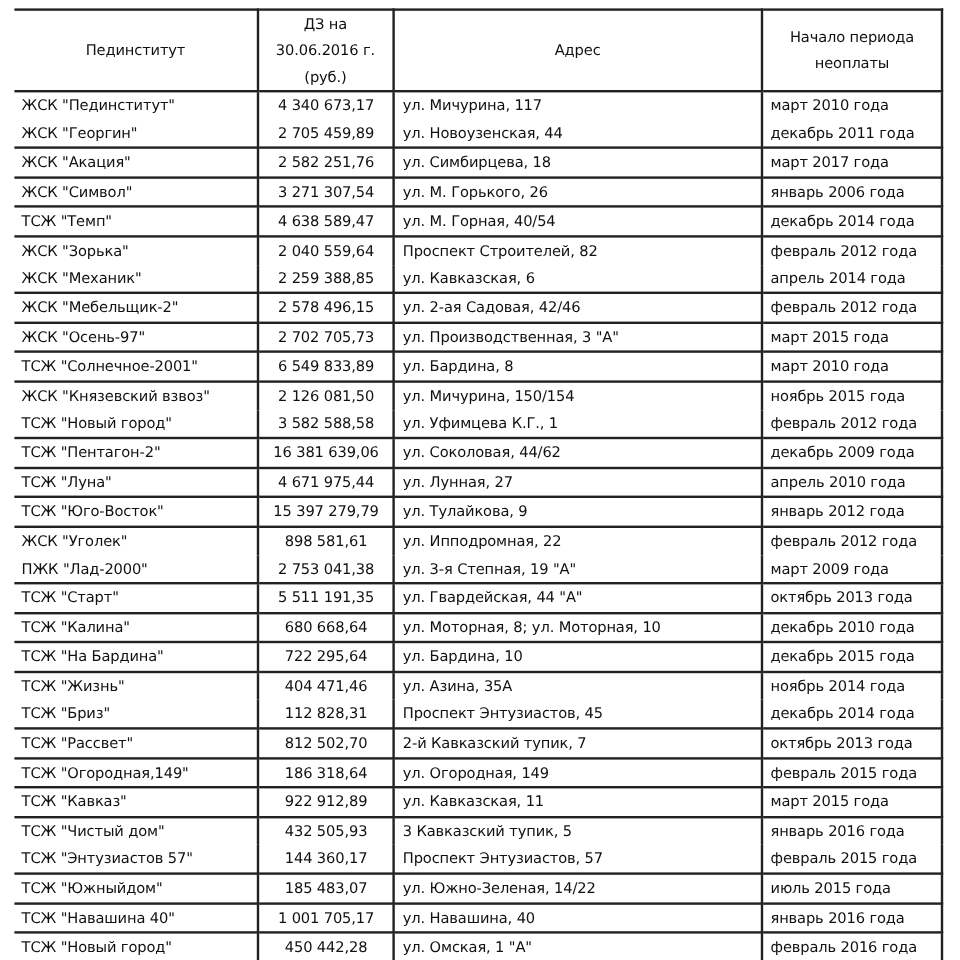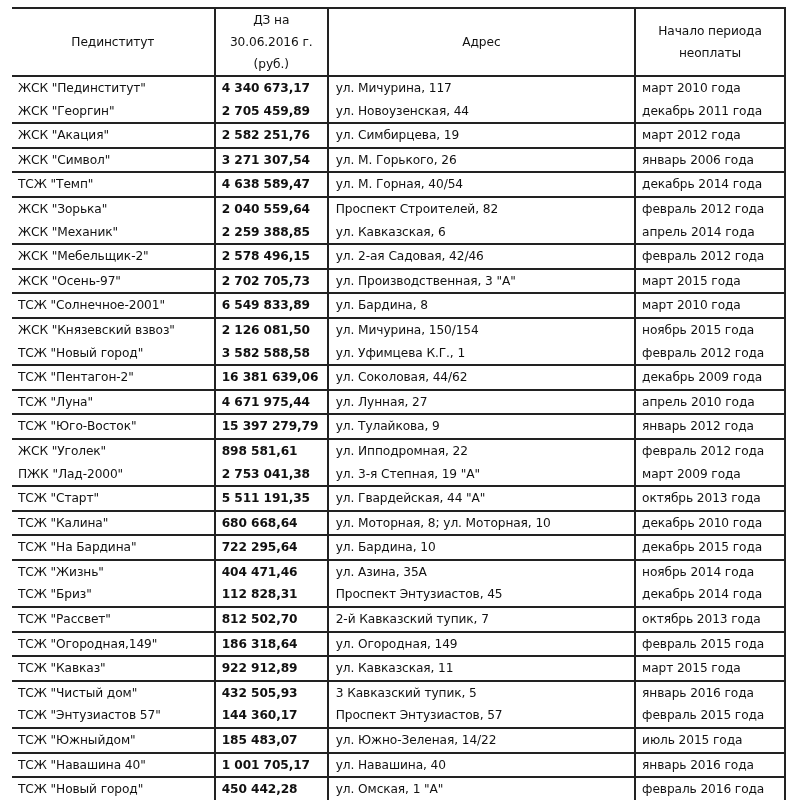--- a/index.html
+++ b/index.html
@@ -39,21 +39,21 @@
       padding: 0 4px;
     }
     table.debt-table thead th:first-child { border-left: none; }
     table.debt-table tbody td {
       height: 22.6px;
       line-height: 22.6px;
       padding: 0 6px;
       border-right: 2px solid #222;
       white-space: nowrap;
     }
-    table.debt-table tbody td.amount { text-align: left; padding-right: 5px; font-weight: bold; }
+    table.debt-table tbody td.amount { text-align: center; padding-right: 5px; }
     table.debt-table tbody td.name { padding-left: 6px; }
     table.debt-table tbody td.address { padding-left: 7px; }
     table.debt-table tbody td.period { padding-left: 6px; }
     table.debt-table tbody tr.group-end td { border-bottom: 2px solid #222; }
   </style>
 </head>
 <body>
 
 <table class="debt-table">
   <colgroup>
@@ -86,22 +86,22 @@
       </tr>
       <tr class="group-end">
         <td class="name">ЖСК "Георгин"</td>
         <td class="amount">2 705 459,89</td>
         <td class="address">ул. Новоузенская, 44</td>
         <td class="period">декабрь 2011 года</td>
       </tr>
       <tr class="group-end">
         <td class="name">ЖСК "Акация"</td>
         <td class="amount">2 582 251,76</td>
-        <td class="address">ул. Симбирцева, 19</td>
-        <td class="period">март 2012 года</td>
+        <td class="address">ул. Симбирцева, 18</td>
+        <td class="period">март 2017 года</td>
       </tr>
       <tr class="group-end">
         <td class="name">ЖСК "Символ"</td>
         <td class="amount">3 271 307,54</td>
         <td class="address">ул. М. Горького, 26</td>
         <td class="period">январь 2006 года</td>
       </tr>
       <tr class="group-end">
         <td class="name">ТСЖ "Темп"</td>
         <td class="amount">4 638 589,47</td>

